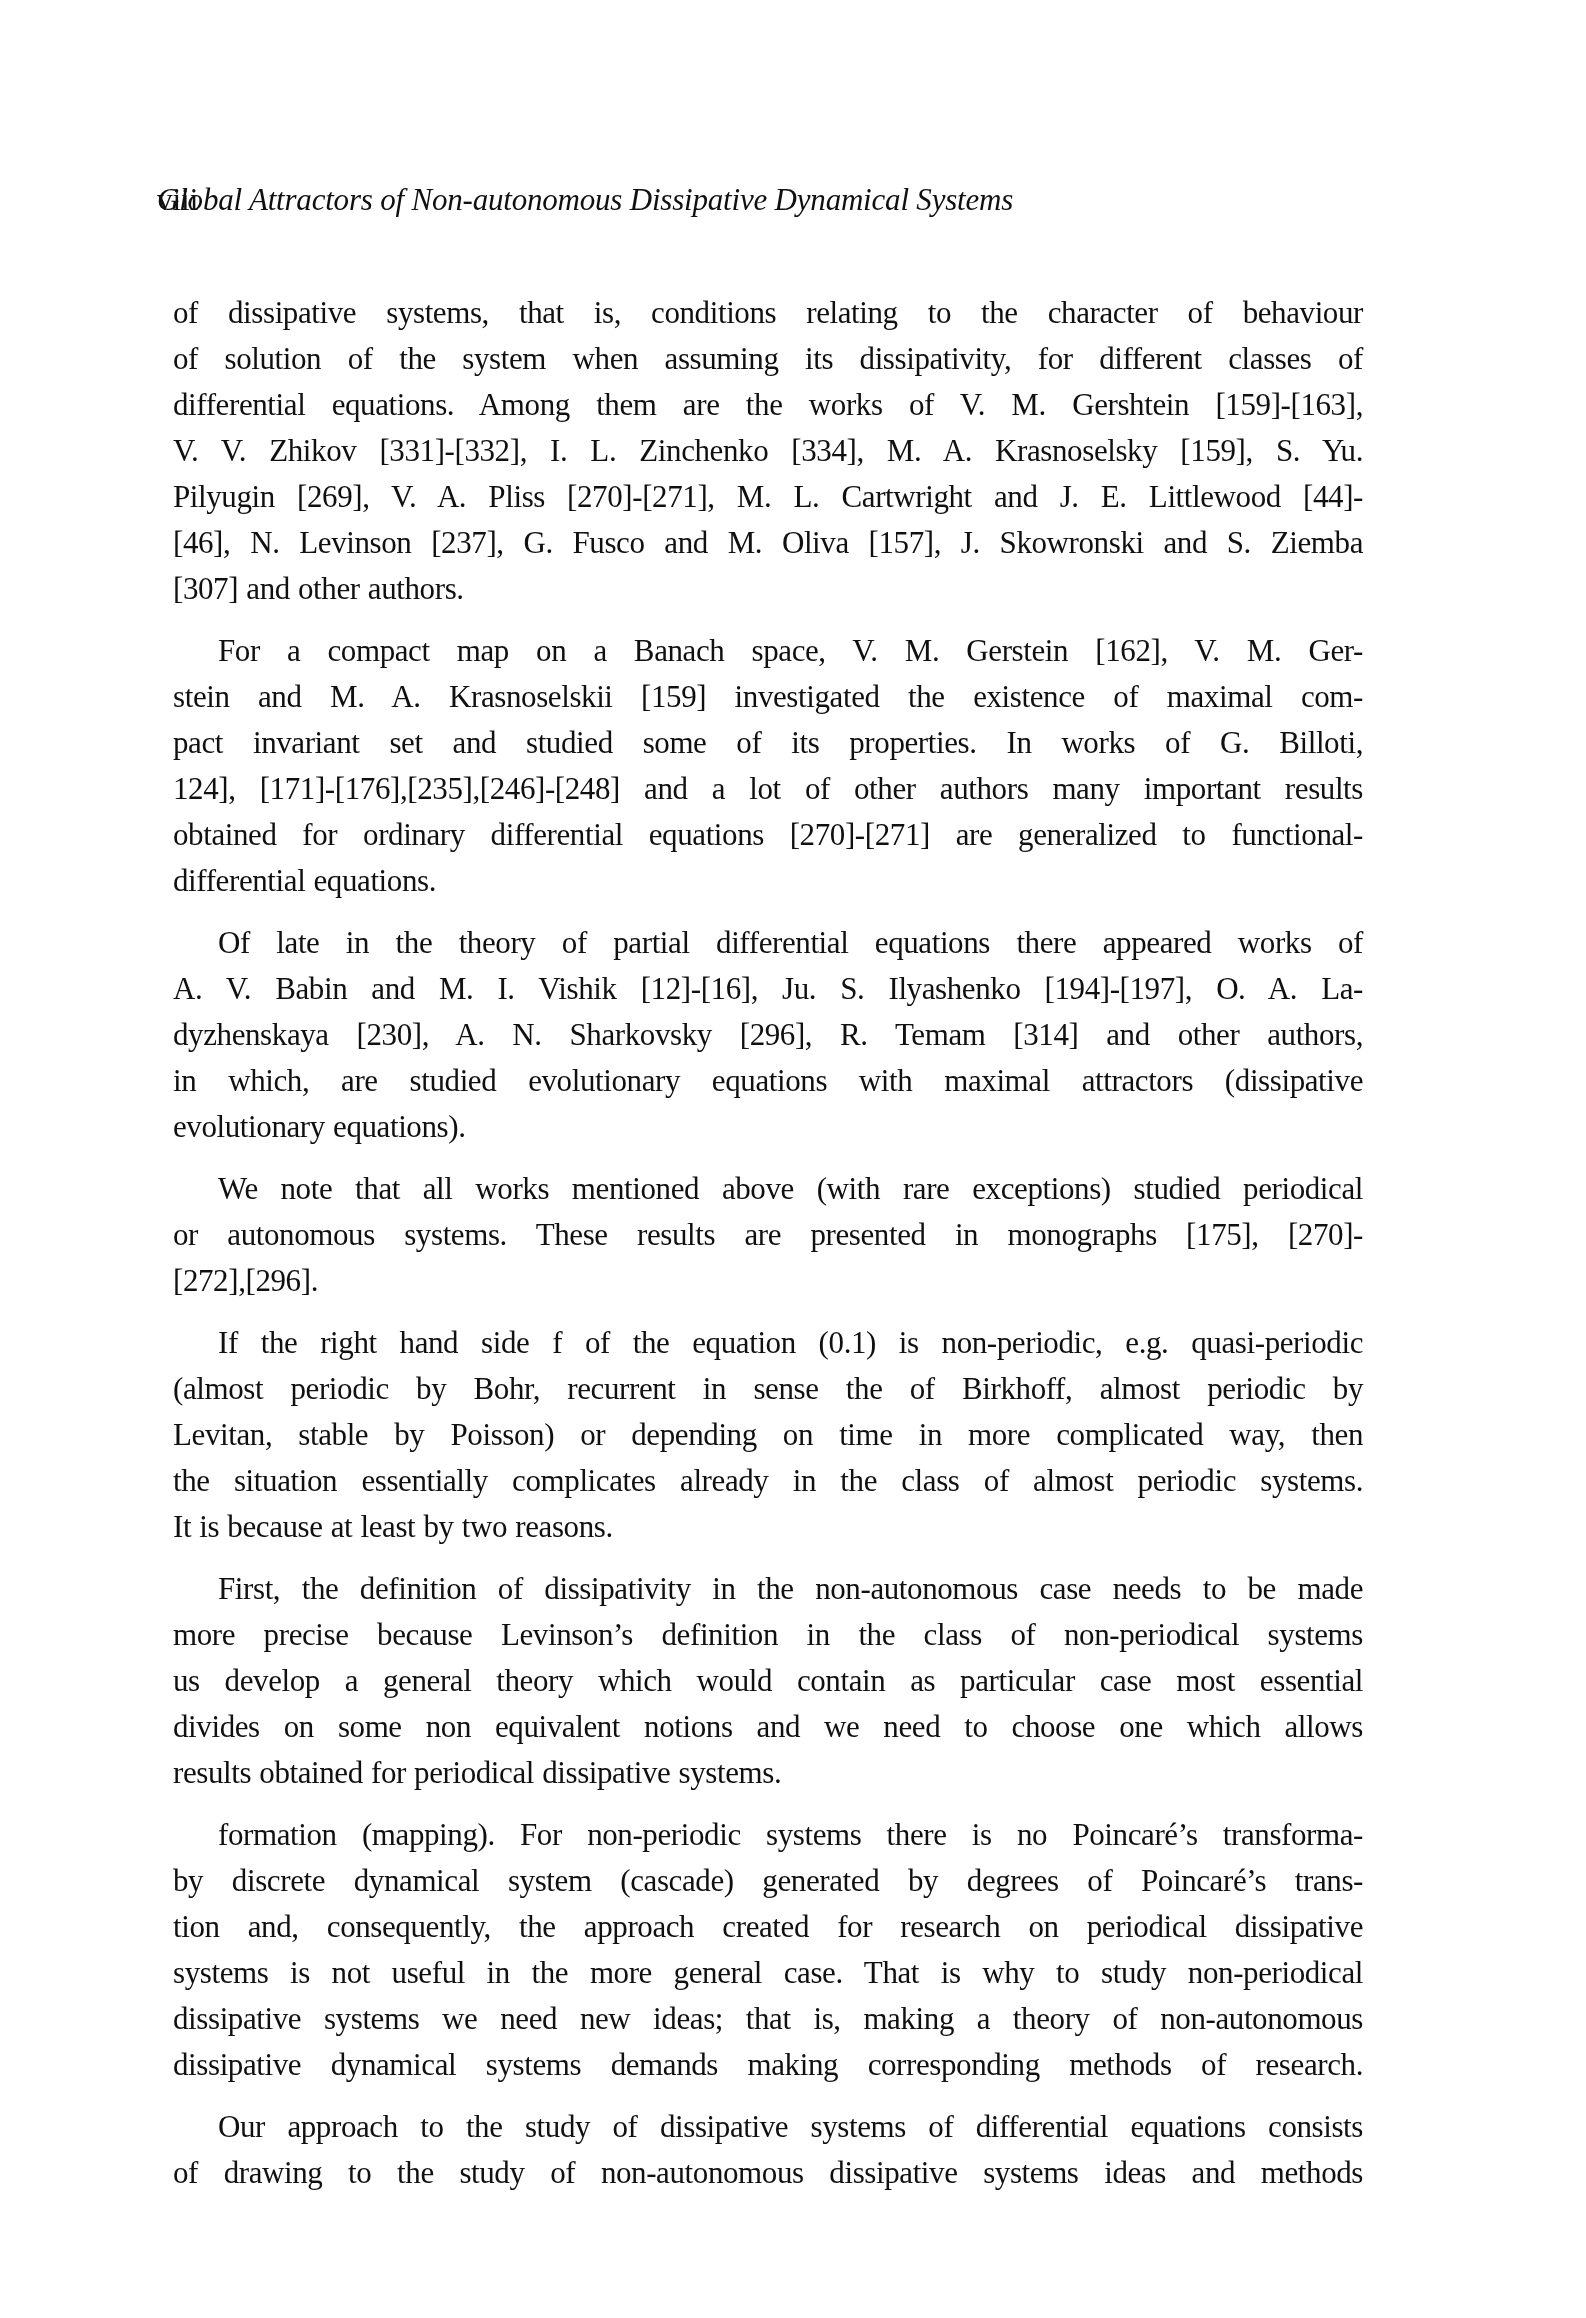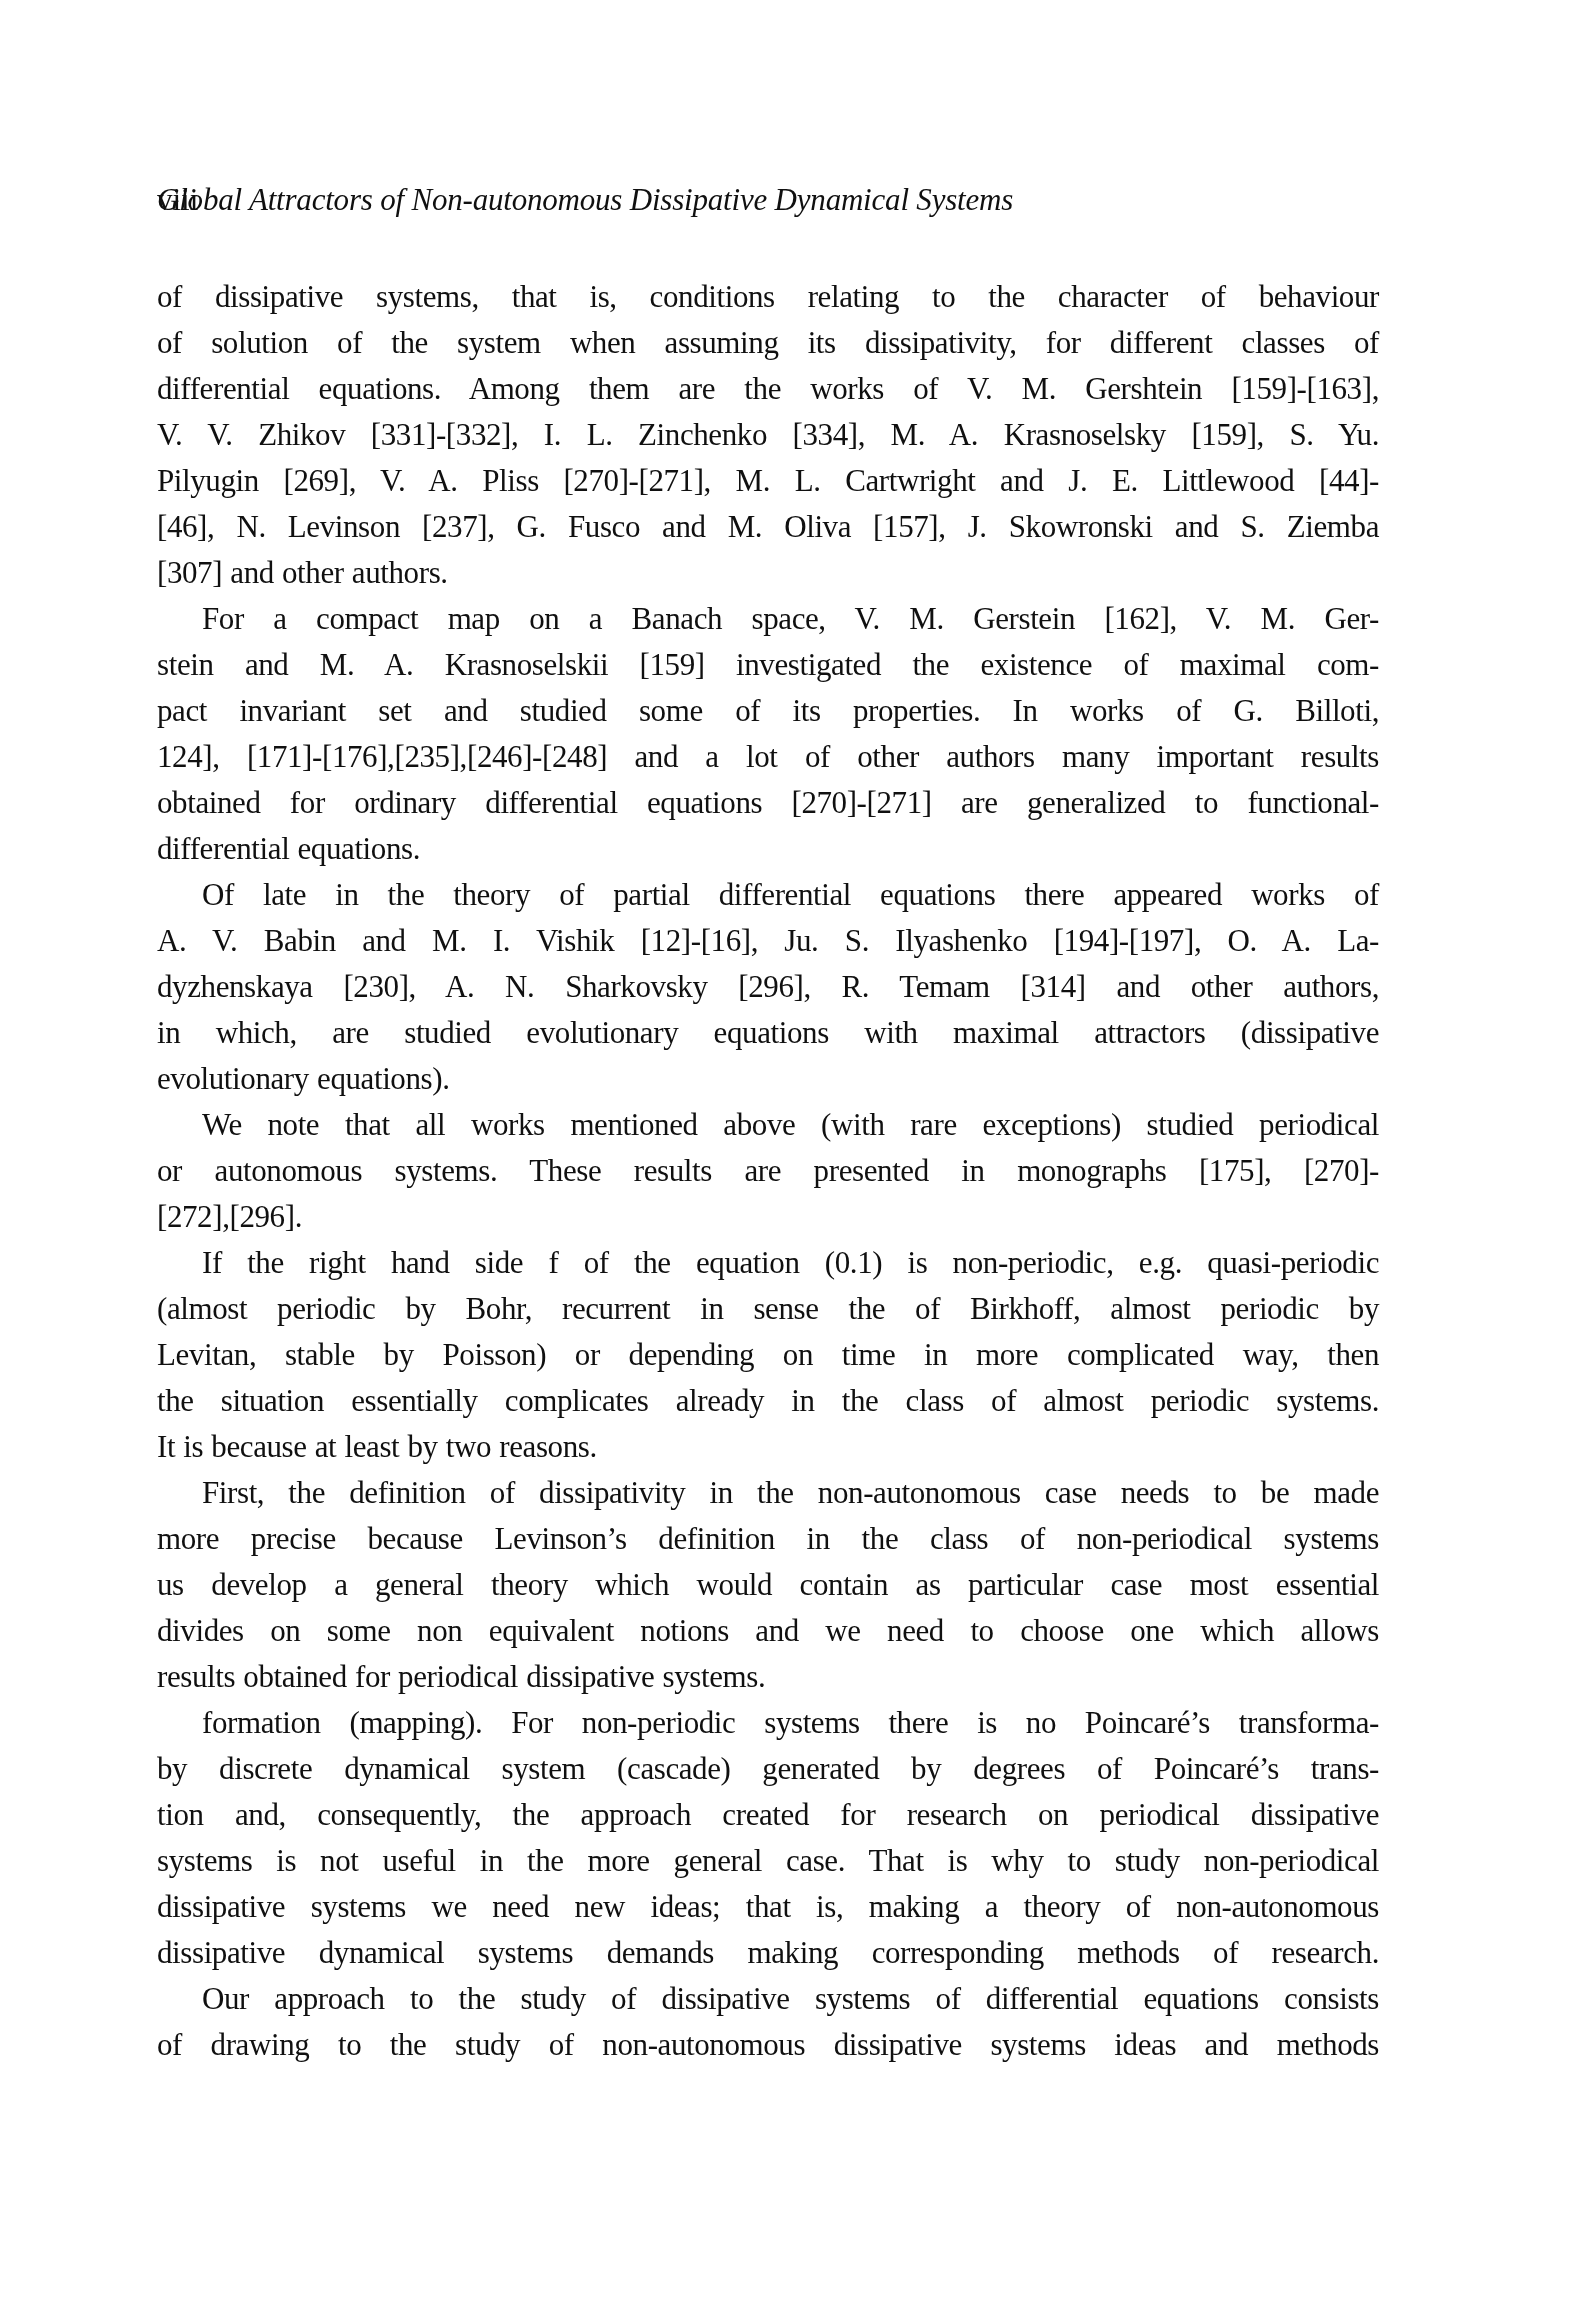--- a/index.html
+++ b/index.html
@@ -35,21 +35,21 @@
   .page-body {
     position: absolute;
     left: 157px;
     top: 274px;
     width: 1222px;
     font-size: 31px;
     line-height: 46px;
     letter-spacing: -0.4px;
     word-spacing: 0.8px;
   }
-  .para { margin: 0; padding: 0; }
+  .para { margin: 16px; padding: 0; }
   .para.indent .line:first-child { text-indent: 45px; }
   .line {
     text-align: justify;
     text-align-last: justify;
   }
   .line.para-end {
     text-align-last: left;
   }
 </style>
 </head>

